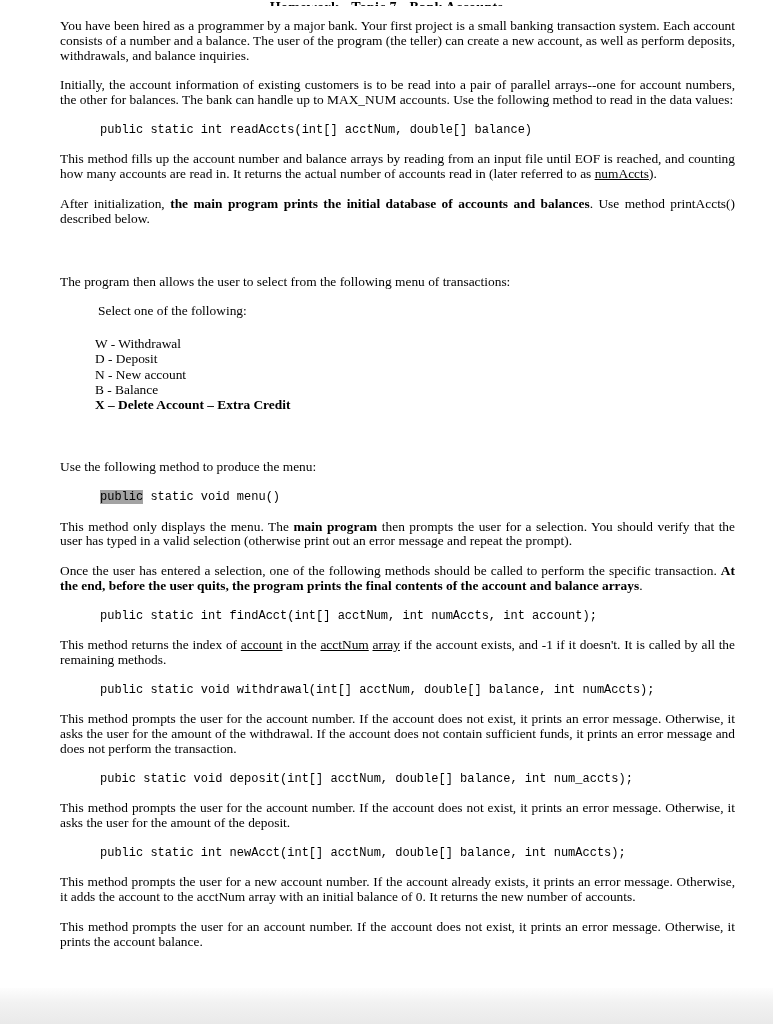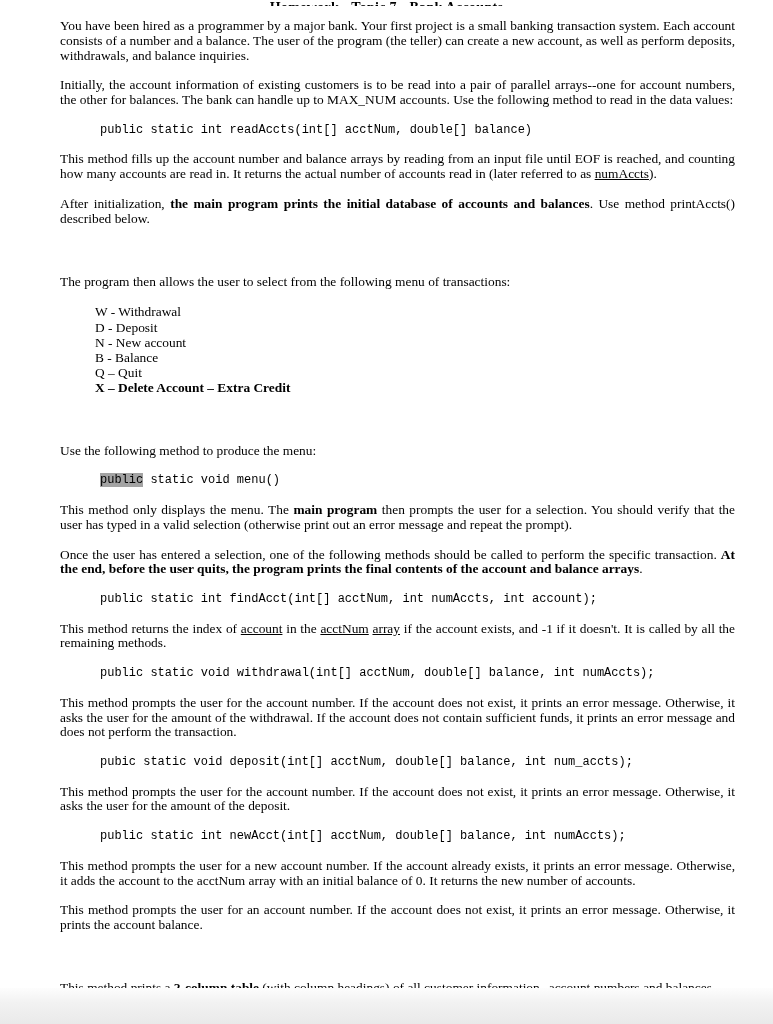--- a/index.html
+++ b/index.html
@@ -87,27 +87,27 @@
   <p class="para">Initially, the account information of existing customers is to be read into a pair of parallel arrays--one for account numbers, the other for balances. The bank can handle up to MAX_NUM accounts. Use the following method to read in the data values:</p>
 
   <div class="code">public static int readAccts(int[] acctNum, double[] balance)</div>
 
   <p class="para"><span>This method fills up the account number and balance arrays by reading from an input file until EOF is reached, and counting how many accounts are read in. It returns the actual number of accounts read in (later referred to as </span><u>numAccts</u><span>).</span></p>
 
   <p class="para"><span>After initialization, </span><b>the main program prints the initial database of accounts and balances</b><span>. Use method printAccts() described below.</span></p>
 
   <p class="para single">The program then allows the user to select from the following menu of transactions:</p>
 
+  <div class="select-line">Select one of the following:</div>
 
   <div class="menu-list">
     <span class="menu-item">W - Withdrawal</span>
     <span class="menu-item">D - Deposit</span>
     <span class="menu-item">N - New account</span>
     <span class="menu-item">B - Balance</span>
-    <span class="menu-item">Q – Quit</span>
     <span class="menu-item bold">X – Delete Account – Extra Credit</span>
   </div>
 
   <p class="para single">Use the following method to produce the menu:</p>
 
   <div class="code"><span class="hl">public</span><span> static void menu()</span></div>
 
   <p class="para"><span>This method only displays the menu. The </span><b>main program</b><span> then prompts the user for a selection. You should verify that the user has typed in a valid selection (otherwise print out an error message and repeat the prompt).</span></p>
 
   <p class="para"><span>Once the user has entered a selection, one of the following methods should be called to perform the specific transaction. </span><b>At the end, before the user quits, the program prints the final contents of the account and balance arrays</b><span>.</span></p>

